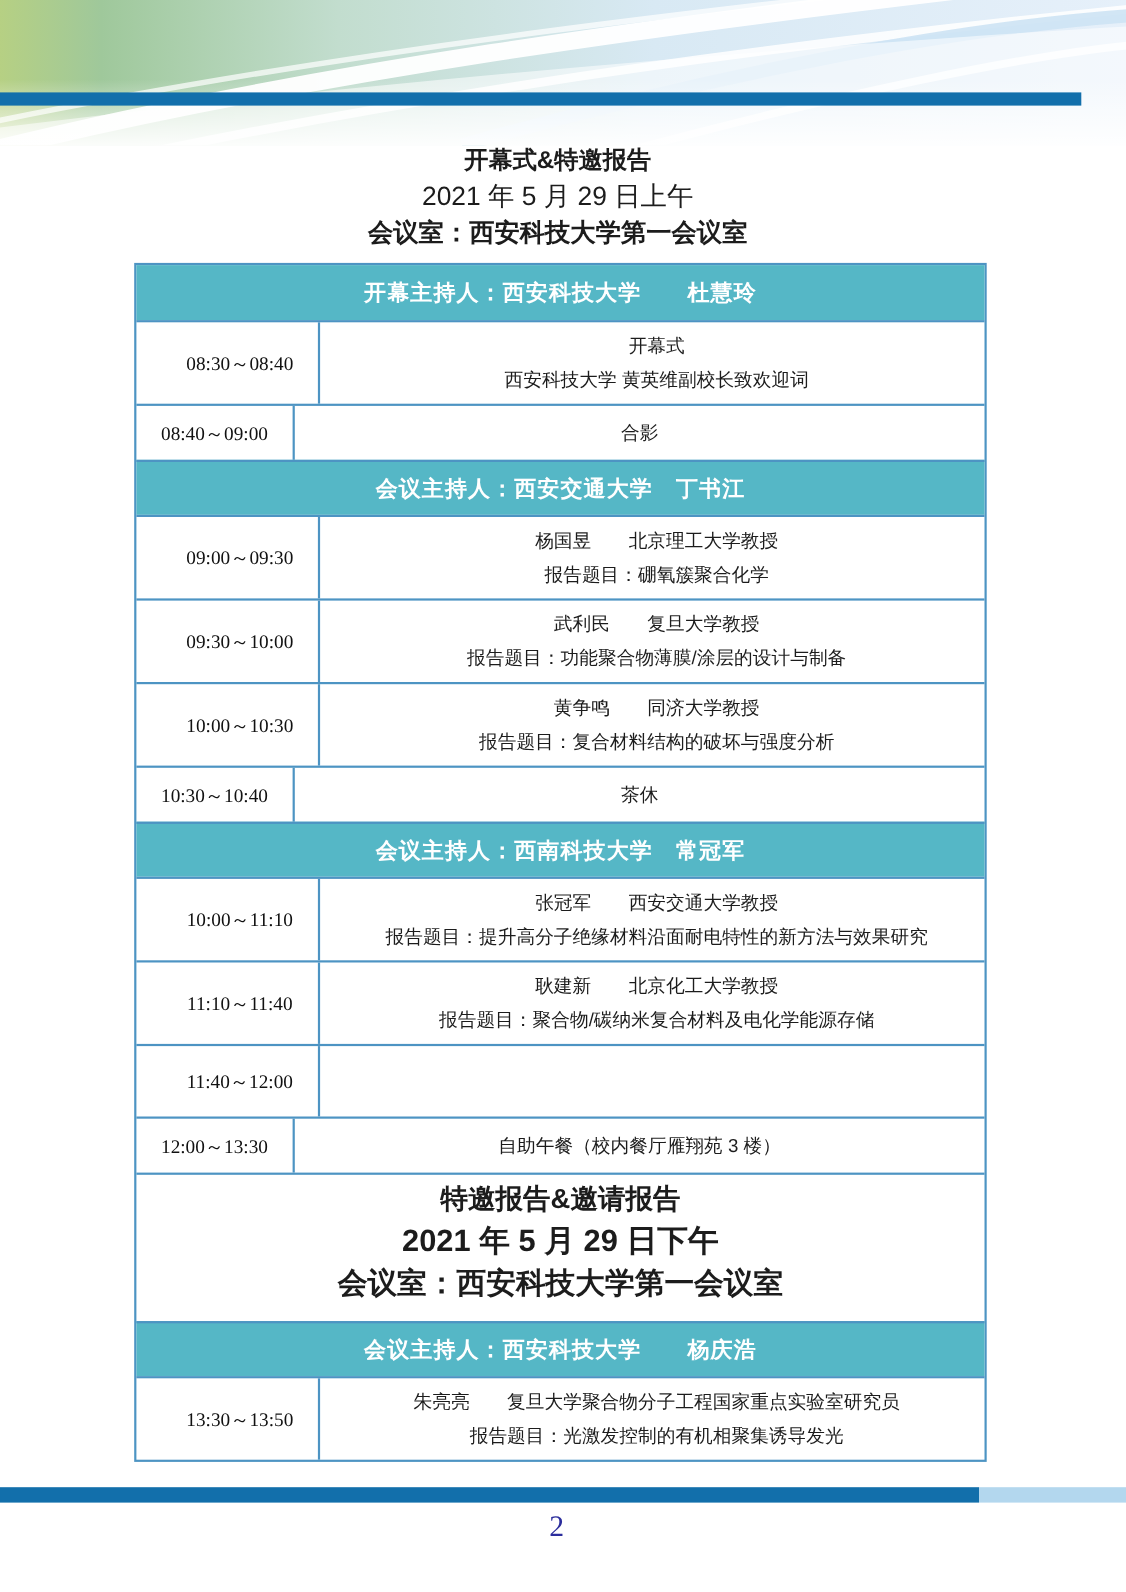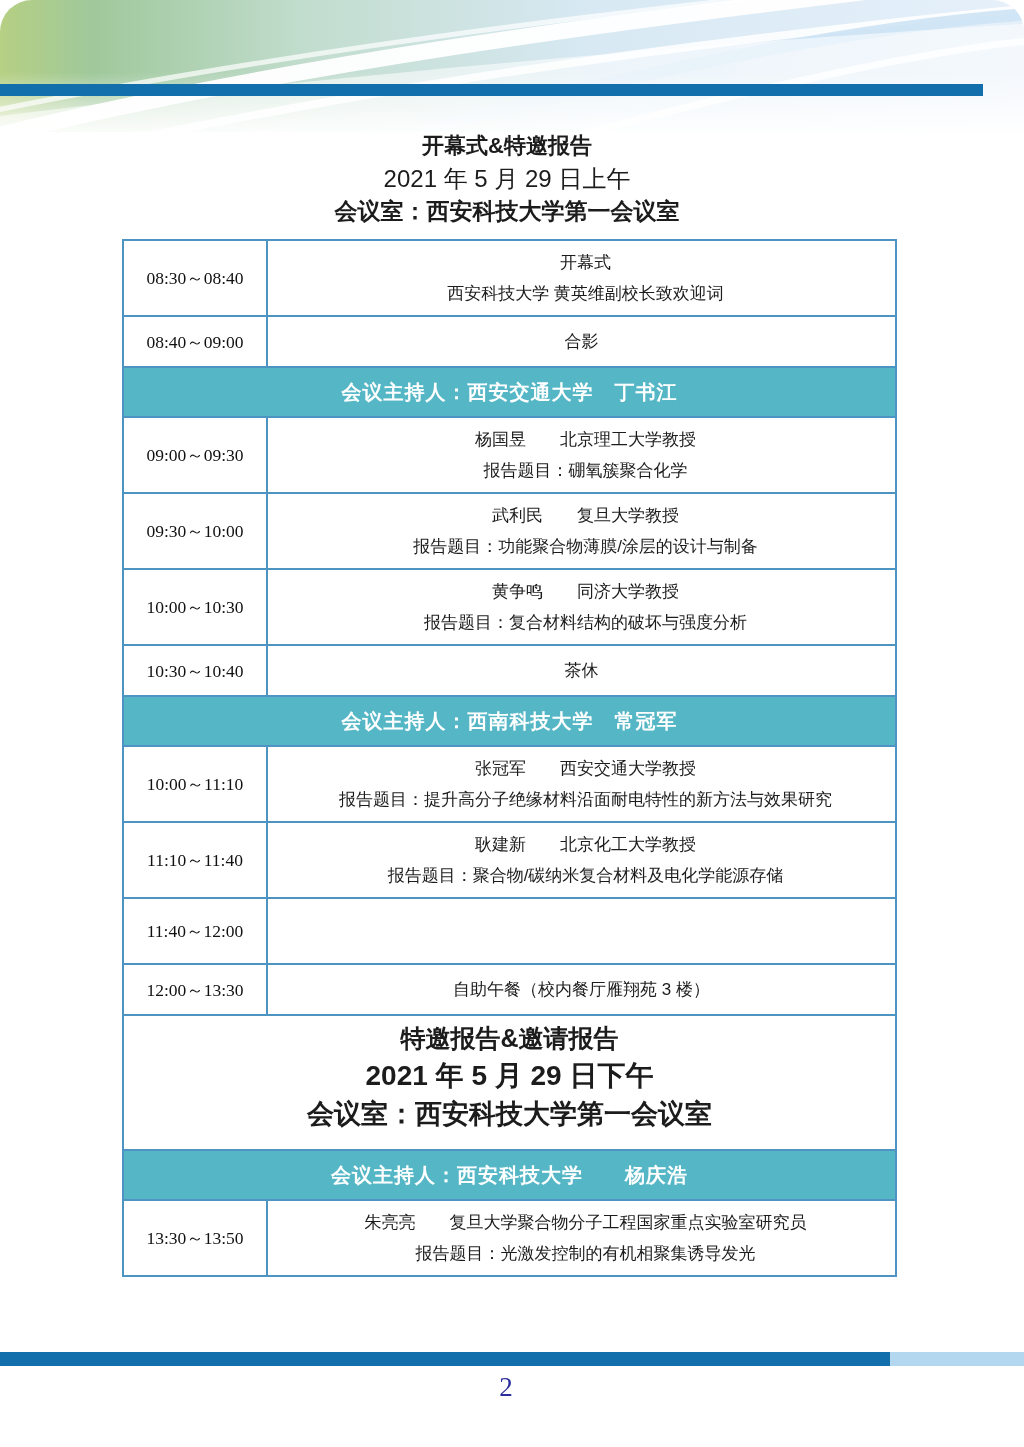--- a/index.html
+++ b/index.html
@@ -1,19 +1,19 @@
 <!DOCTYPE html>
 <html><head>
 <meta charset="utf-8">
 <style>
   * { margin:0; padding:0; box-sizing:border-box; }
   html,body { background:#ffffff; }
   .page {
     position:relative; width:1024px; height:1447px; background:#ffffff;
-    font-family:"Liberation Sans", sans-serif; color:#1c1c1c; overflow:hidden;border-radius:32px;
+    font-family:"Liberation Sans", sans-serif; color:#1c1c1c; overflow:hidden;
   }
   .hero { position:absolute; top:0; left:0; width:1024px; height:132px; }
   .hero svg { display:block; }
   .hero-bar { position:absolute; top:84px; left:0; width:983px; height:12px; background:#126fab; }
 
   .titles { position:absolute; top:130px; left:0; width:1014px; text-align:center; }
   .t1 { font-size:22px; font-weight:bold; line-height:32px; }
   .t2 { font-size:24px; font-weight:normal; line-height:33px; }
   .t3 { font-size:23px; font-weight:bold; line-height:33px; }
 
@@ -27,21 +27,21 @@
   .cell-time {
     width:144px; flex:0 0 144px; border-right:2px solid #4d94c3;
     display:flex; align-items:center; justify-content:center;
     font-family:"Liberation Serif", serif; font-size:17.5px; color:#111111;
   }
   .cell-content {
     flex:1; display:flex; flex-direction:column; justify-content:center;
     padding:6px 10px 6px 18px; font-size:17px;
   }
   .cell-content .l { line-height:31px;text-align:center; }
-  .row.talk { min-height:66px; }
+  .row.talk { min-height:66px;padding-left:23px; }
   .row.plain { min-height:51px; }
   .row.plain .cell-content { align-items:center; text-align:center; padding:6px 10px; }
   .row.divider { flex-direction:column; align-items:center; padding:4px 0 16px; }
   .divider .d1 { font-size:25px; font-weight:bold; line-height:37px; }
   .divider .d2 { font-size:28px; font-weight:bold; line-height:38px; }
   .divider .d3 { font-size:27px; font-weight:bold; line-height:38px; }
 
   .footer-bar-dark { position:absolute; top:1352px; left:0; width:890px; height:14px; background:#126fab; }
   .footer-bar-light { position:absolute; top:1352px; left:890px; width:134px; height:14px; background:#b3d7ee; }
   .page-num {
@@ -81,20 +81,23 @@
     <div class="hero-bar"></div>
   </div>
 
   <div class="titles">
     <div class="t1">开幕式&amp;特邀报告</div>
     <div class="t2">2021 年 5 月 29 日上午</div>
     <div class="t3">会议室：西安科技大学第一会议室</div>
   </div>
 
   <div class="schedule">
+      <div class="row chair">
+        <span>开幕主持人：西安科技大学　　杜慧玲</span>
+      </div>
       <div class="row talk">
         <div class="cell-time">08:30～08:40</div>
         <div class="cell-content">
           <div class="l">开幕式</div>
           <div class="l">西安科技大学 黄英维副校长致欢迎词</div>
         </div>
       </div>
       <div class="row plain">
         <div class="cell-time">08:40～09:00</div>
         <div class="cell-content">合影</div>

